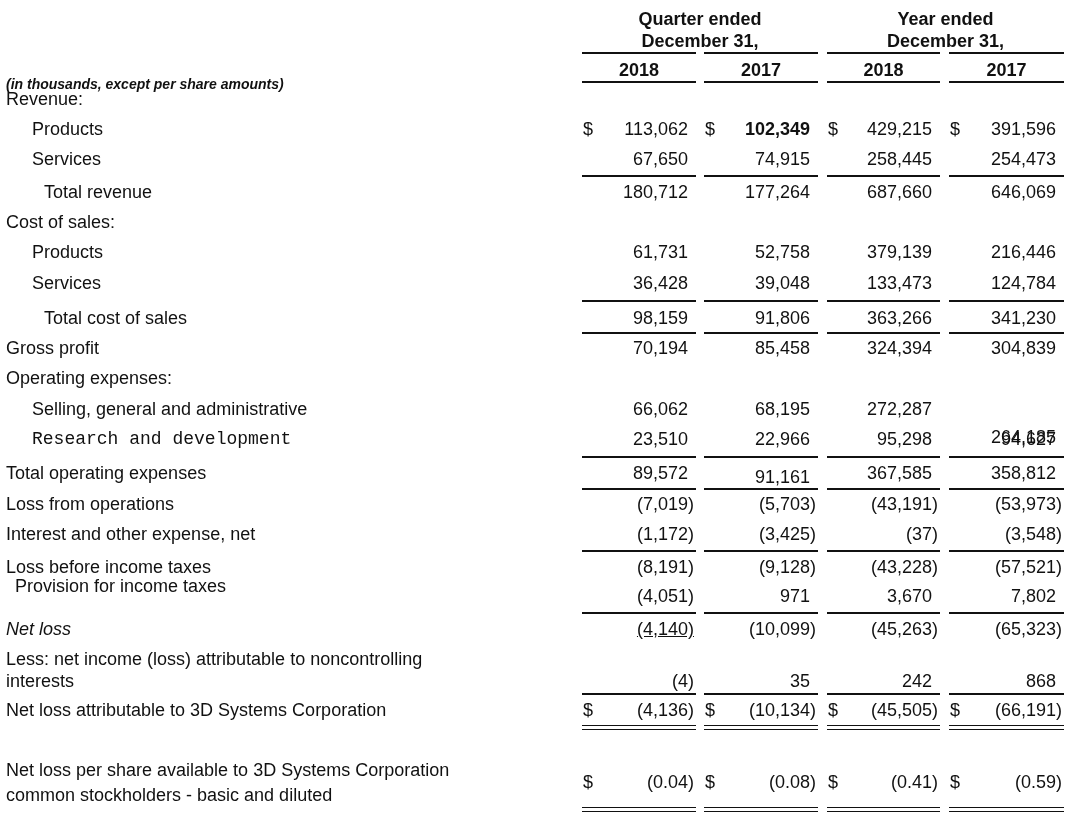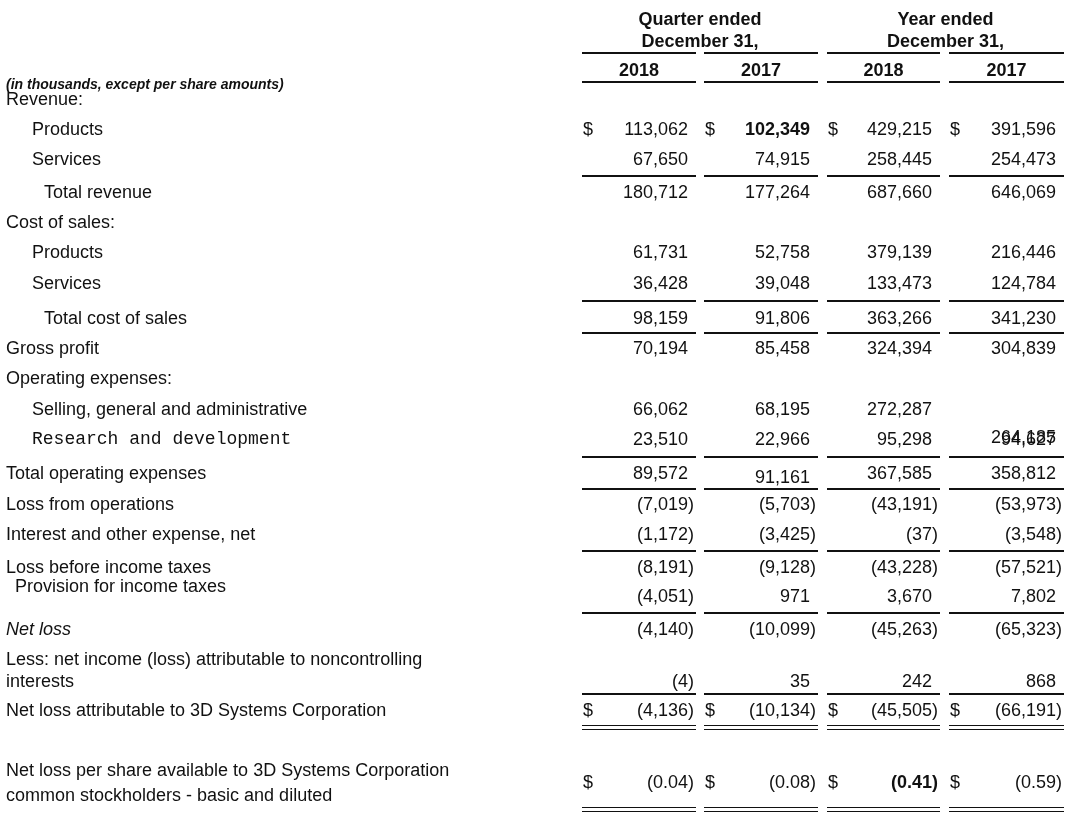--- a/index.html
+++ b/index.html
@@ -190,21 +190,21 @@
       </div>
       <div>
         <div class="abs lbl" style="left: 6px; top: 575px; margin-left: 9px;">Provision for income taxes</div>
         <div class="abs val" style="left: 582px; width: 112px; top: 585px;">(4,051)</div>
         <div class="abs val" style="left: 704px; width: 106px; top: 585px;">971</div>
         <div class="abs val" style="left: 827px; width: 105px; top: 585px;">3,670</div>
         <div class="abs val" style="left: 949px; width: 107px; top: 585px;">7,802</div>
       </div>
       <div>
         <div class="abs lbl" style="left: 6px; top: 618px; font-style: italic;">Net loss</div>
-        <div class="abs val" style="left: 582px; width: 112px; top: 618px;">(4,140)</div>
+        <div class="abs val" style="left: 582px; width: 112px; top: 618px; text-decoration: underline;">(4,140)</div>
         <div class="abs val" style="left: 704px; width: 112px; top: 618px;">(10,099)</div>
         <div class="abs val" style="left: 827px; width: 111px; top: 618px;">(45,263)</div>
         <div class="abs val" style="left: 949px; width: 113px; top: 618px;">(65,323)</div>
       </div>
       <div>
         <div class="abs lbl" style="left: 6px; top: 648px;">Less: net income (loss) attributable to noncontrolling</div>
         <div class="abs lbl" style="left: 6px; top: 670px;">interests</div>
         <div class="abs val" style="left: 582px; width: 112px; top: 670px;">(4)</div>
         <div class="abs val" style="left: 704px; width: 106px; top: 670px;">35</div>
         <div class="abs val" style="left: 827px; width: 105px; top: 670px; text-align: right;">242</div>
@@ -221,19 +221,19 @@
         <div class="abs val" style="left: 949px; width: 113px; top: 699px;">(66,191)</div>
         <div class="abs dol" style="left: 950px; top: 699px;">$</div>
       </div>
       <div>
         <div class="abs lbl" style="left: 6px; top: 759px;">Net loss per share available to 3D Systems Corporation</div>
         <div class="abs lbl" style="left: 6px; top: 784px;">common stockholders - basic and diluted</div>
         <div class="abs val" style="left: 582px; width: 112px; top: 771px;">(0.04)</div>
         <div class="abs dol" style="left: 583px; top: 771px;">$</div>
         <div class="abs val" style="left: 704px; width: 112px; top: 771px;">(0.08)</div>
         <div class="abs dol" style="left: 705px; top: 771px;">$</div>
-        <div class="abs val" style="left: 827px; width: 111px; top: 771px; font-weight: bold;">(0.41)</div>
+        <div class="abs val" style="left: 827px; width: 111px; top: 771px;">(0.41)</div>
         <div class="abs dol" style="left: 828px; top: 771px;">$</div>
         <div class="abs val" style="left: 949px; width: 113px; top: 771px;">(0.59)</div>
         <div class="abs dol" style="left: 950px; top: 771px;">$</div>
       </div>
     </div>
 </div>
 
 </body></html>

